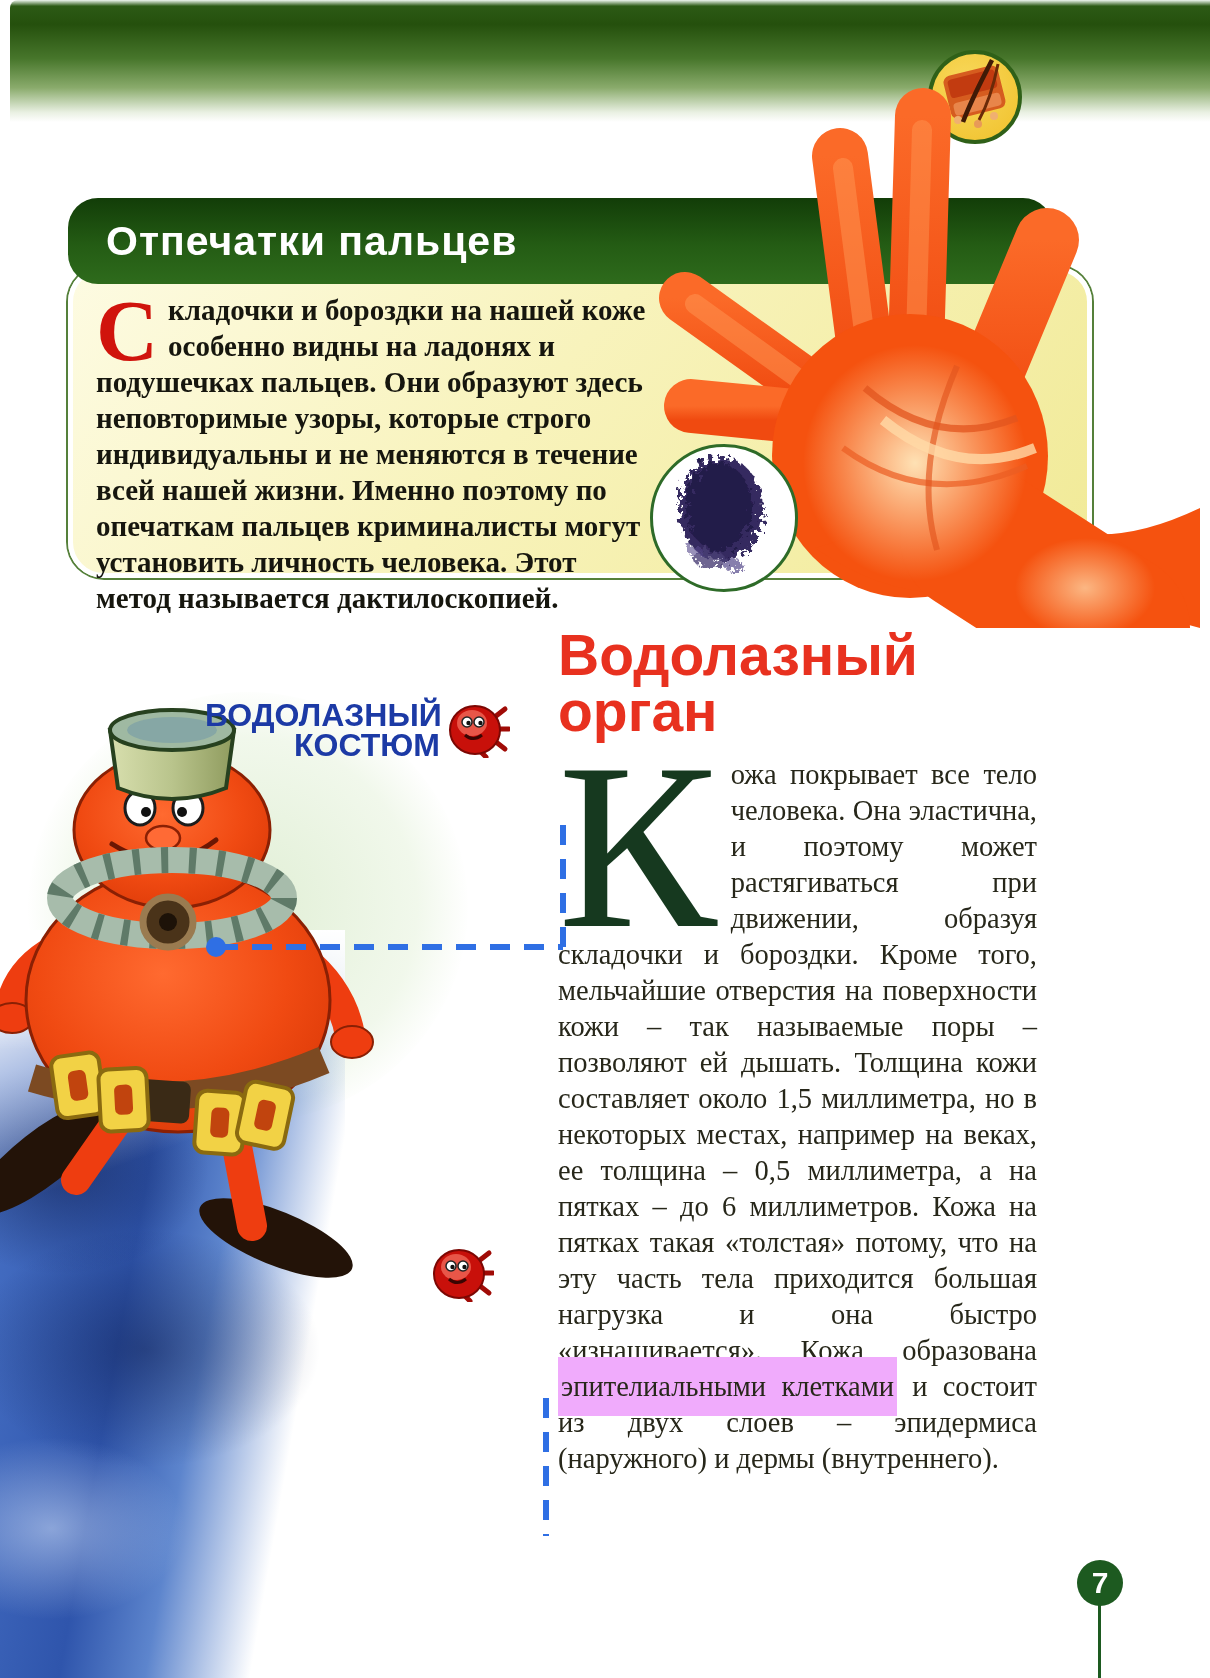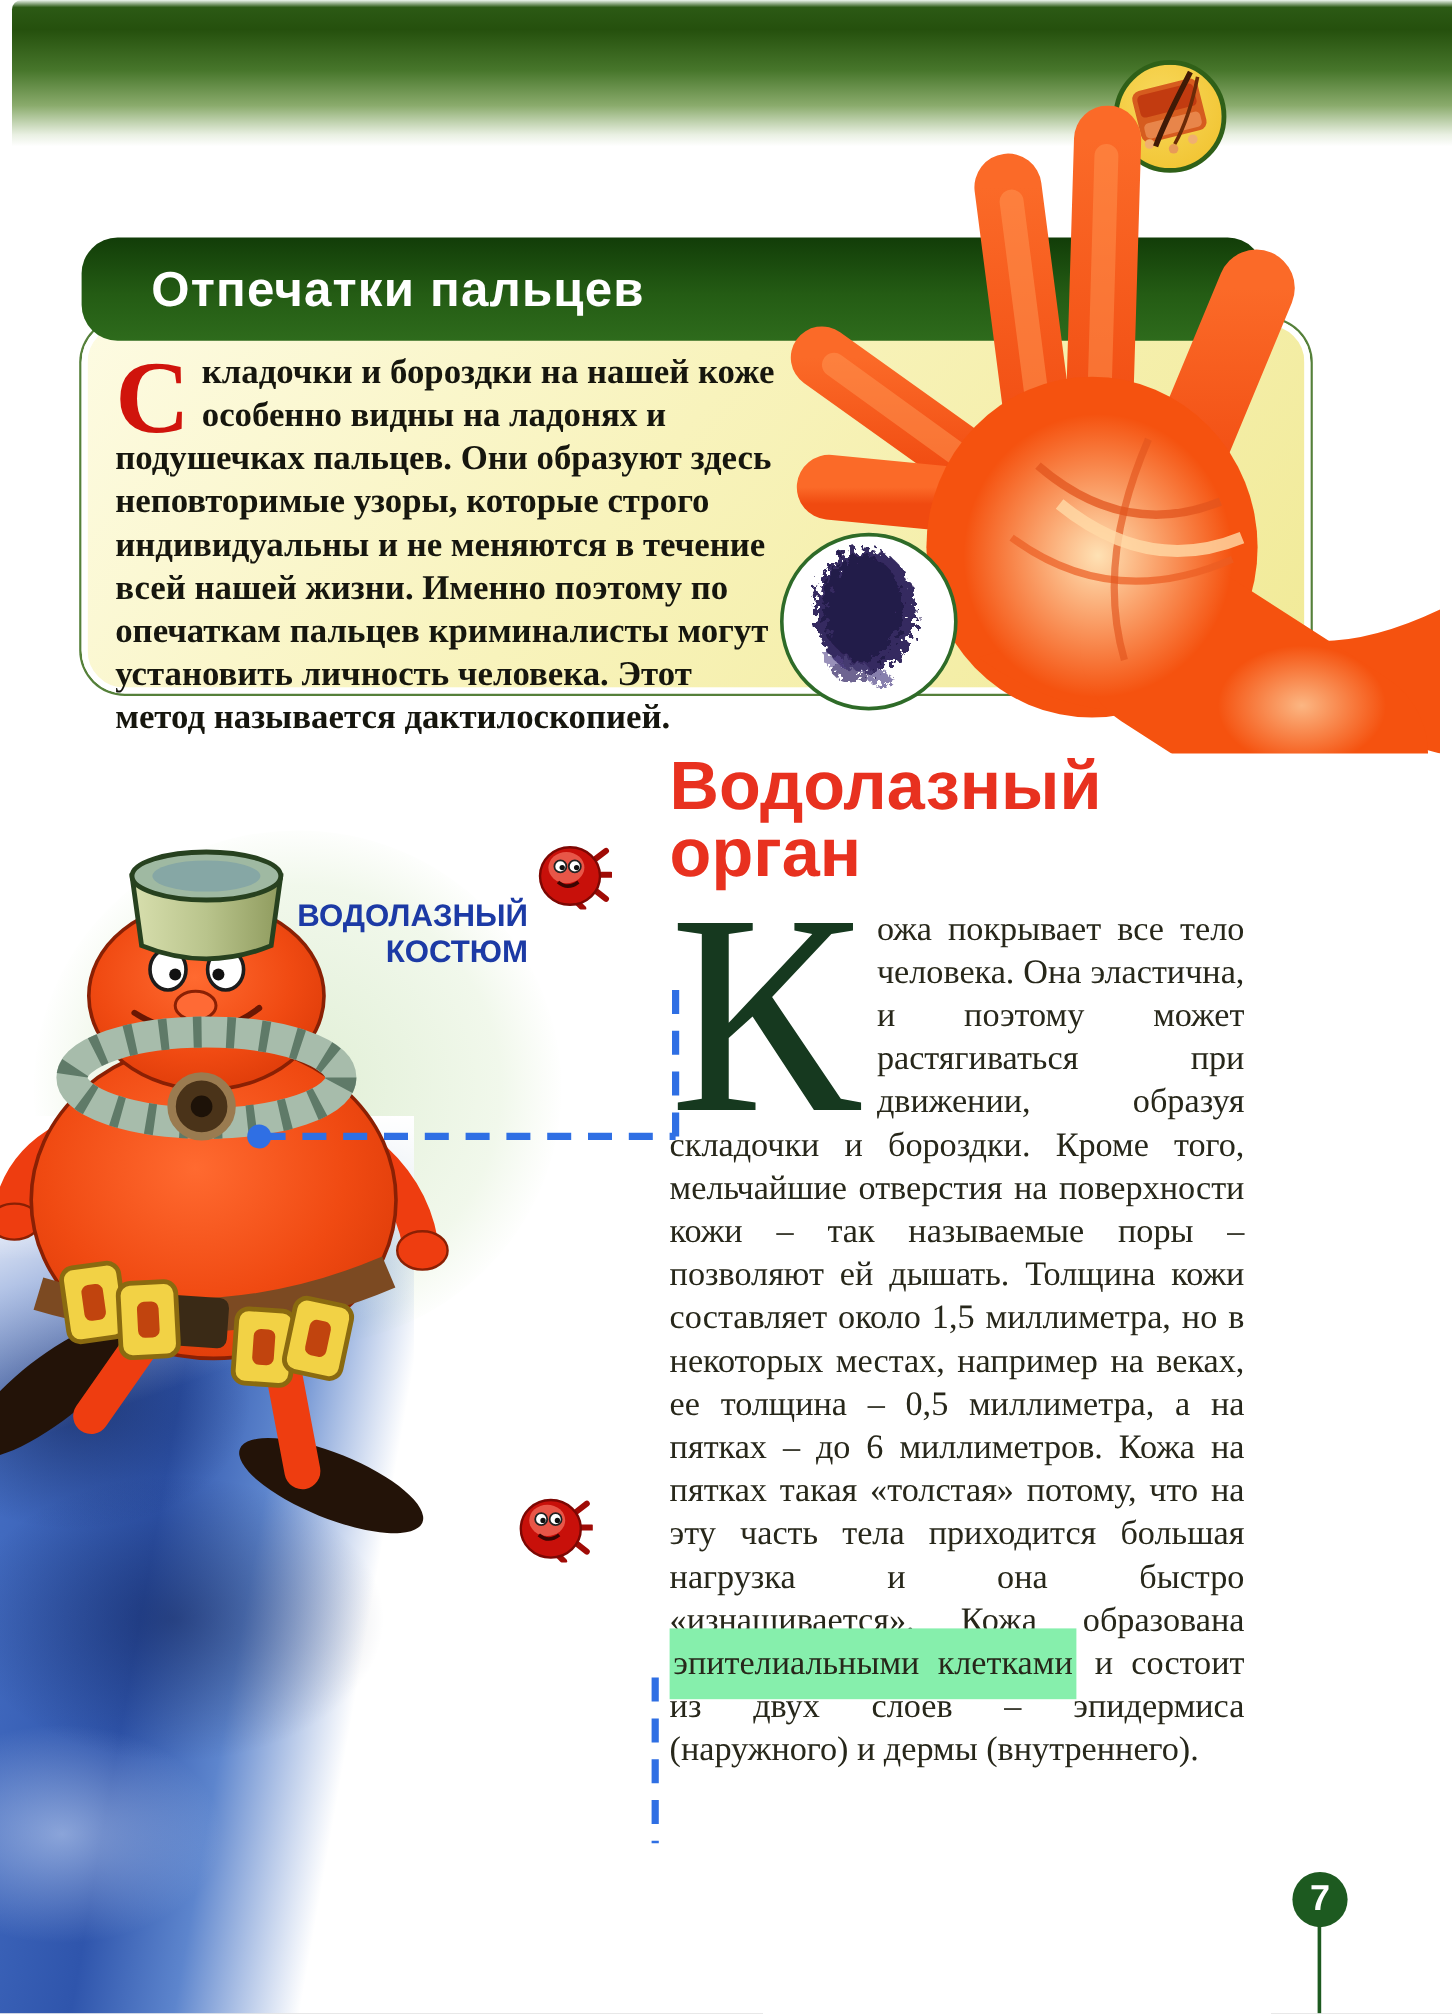--- a/index.html
+++ b/index.html
@@ -11,21 +11,21 @@
     border-top-left-radius:8px;
     background:linear-gradient(180deg,#eef6ef 0%, #2c5a15 5%, #25500d 20%, #47762b 48%, #8aab6c 72%, #e9f0e2 92%, #ffffff 100%); }
 
   
   .chapter-icon { position:absolute; left:928px; top:50px; width:94px; height:94px; border-radius:50%;
     background:radial-gradient(circle at 40% 35%, #f8d95c, #f0c02a); border:4px solid #2f6018; z-index:2; overflow:hidden; }
 
   
   .fp-header { position:absolute; left:68px; top:198px; width:985px; height:86px; border-radius:30px;
     background:linear-gradient(180deg,#123d08,#245c14 55%,#2e6b1c); z-index:2; display:flex; align-items:center; }
-  .fp-title { color:#ffffff; font-weight:bold; font-size:41px; padding-left:58px; letter-spacing:1px; }
+  .fp-title { color:#ffffff; font-weight:bold; font-size:41px; padding-left:25px; letter-spacing:1px;margin-left:13px; }
   .fp-box { position:absolute; left:68px; top:266px; width:1024px; height:312px; border-radius:36px;
     background:linear-gradient(130deg,#fdfbe2 0%, #f8f3bc 45%, #f1ea97 100%);
     border:5px solid #ffffff; box-shadow:0 0 0 2px #55803a; z-index:1; }
   .fp-text { position:absolute; left:96px; top:292px; width:556px; z-index:3;
     font-family:"Liberation Serif", serif; font-weight:bold; font-size:29px; line-height:36px; color:#16160e; }
   .fp-drop { float:left; font-family:"Liberation Serif", serif; font-weight:bold; font-size:86px; line-height:66px;
     color:#d0140c; margin:6px 10px 0 0; }
   .fingerprint { position:absolute; left:650px; top:444px; width:148px; height:148px; border-radius:50%;
     background:#ffffff; border:3px solid #2e6b28; z-index:6; overflow:hidden; }
 
@@ -45,38 +45,38 @@
       linear-gradient(100deg,#4a74c8 0%, #2f55ac 40%, #5d85cd 58%, rgba(255,255,255,0) 80%); }
   .diver { position:absolute; left:0; top:690px; width:430px; height:600px; z-index:3; }
 
   
   .conn { position:absolute; z-index:4; }
   .conn1 { left:200px; top:815px; width:380px; height:150px; }
   .conn2 { left:0; top:1390px; width:560px; height:158px; }
 
   
   .sb-head { position:absolute; z-index:5; text-align:right; color:#1c3aa5; font-weight:bold;
-    font-size:26px; line-height:30px;margin-top:48px; }
+    font-size:32px; line-height:30px; }
   .sb-body { position:absolute; z-index:5; text-align:right; color:#3a423c; font-size:27.5px; line-height:36px; }
   .sb1-head { left:205px; top:700px; width:235px; }
   .sb2-head { left:190px; top:1244px; width:230px; }
   .sb1-body { left:215px; top:764px; width:300px; }
   .sb2-body { left:212px; top:1308px; width:303px; }
   .mite { position:absolute; z-index:5; width:64px; height:60px; }
   .mite1 { left:446px; top:698px; }
   .mite2 { left:430px; top:1242px; }
 
   
   .headline { position:absolute; left:558px; top:627px; width:390px; z-index:3;
     color:#e8311f; font-weight:bold; font-size:57px; line-height:56px; }
   .article { position:absolute; left:558px; top:757px; width:479px; z-index:3;
     font-family:"Liberation Serif", serif; font-size:28.5px; line-height:36px; text-align:justify; color:#27271a; }
   .article .drop { float:left; font-family:"Liberation Serif", serif; font-size:238px; line-height:170px;
     color:#16391f; margin:4px 14px 0 0; }
-  .hl { background:#86efac; padding:14px 3px; }
+  .hl { background:#f0abfc; padding:14px 3px; }
 
   
   .pg-badge { position:absolute; left:1077px; top:1560px; width:46px; height:46px; border-radius:50%;
     background:#1d5a20; color:#ffffff; font-weight:bold; font-size:30px; z-index:5;
     display:flex; align-items:center; justify-content:center; }
   .pg-line { position:absolute; left:1098px; top:1604px; width:3px; height:74px; background:#1d5a20; z-index:5; }
 </style>
 </head>
 <body>
 

